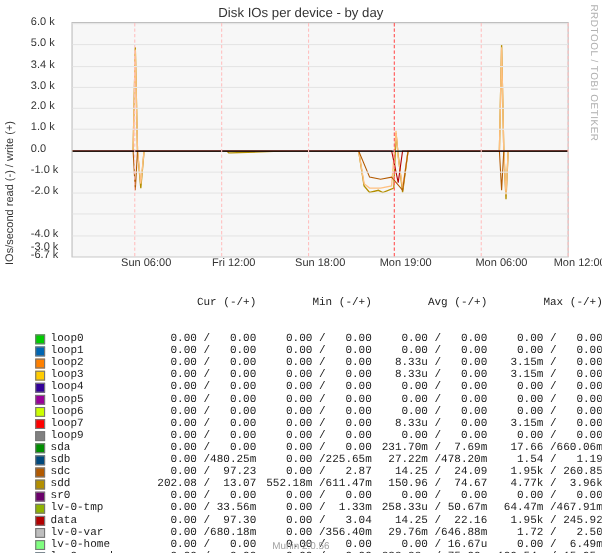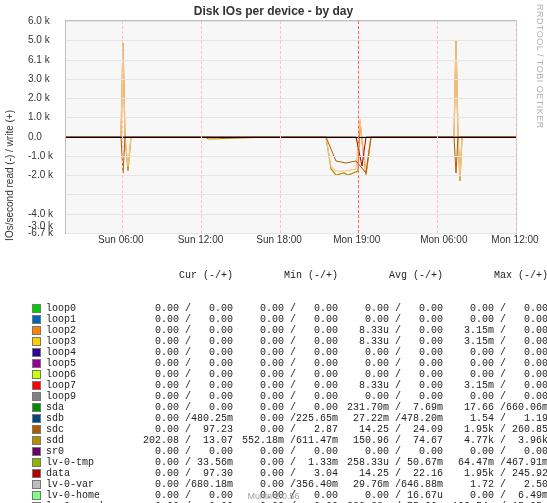--- a/index.html
+++ b/index.html
@@ -23,21 +23,21 @@
     letter-spacing: 0.5px;
     font-family: sans-serif;
   }
   .title {
     position: absolute;
     top: 4px;
     left: 0;
     right: 0;
     text-align: center;
     font-size: 12px;
-    font-weight: bold;
+    font-weight: normal;
     color: #333;
   }
   .ylabel {
     position: absolute;
     left: 4px;
     top: 110px;
     writing-mode: vertical-rl;
     transform: rotate(180deg);
     font-size: 10px;
     color: #333;
@@ -72,20 +72,21 @@
     color: #333;
     transform: translateY(-50%);
   }
   .xtick {
     position: absolute;
     top: 234px;
     font-size: 10px;
     color: #333;
     transform: translateX(-50%);
     white-space: nowrap;
+    margin-left: 12px;
   }
   .chart-svg {
     position: absolute;
     left: 0;
     top: 0;
     width: 100%;
     height: 100%;
   }
   .legend {
     position: absolute;
@@ -163,28 +164,28 @@
     <span style="width:14px;display:inline-block"></span><span style="display:inline-block;width:82px"></span><span style="display:inline-block;width:105px;text-align:right">Cur (-/+)</span><span style="display:inline-block;width:105px;text-align:right">Min (-/+)</span><span style="display:inline-block;width:105px;text-align:right">Avg (-/+)</span><span style="display:inline-block;width:105px;text-align:right">Max (-/+)</span>
   </div>
   <div id="legend-rows"><div class="lg-row"><span class="swatch" style="background: rgb(0, 204, 0);"></span><span style="display: inline-block; width: 82px;">loop0</span><span style="display: inline-block; width: 105px; text-align: right;">   0.00 /   0.00</span><span style="display: inline-block; width: 105px; text-align: right;">   0.00 /   0.00</span><span style="display: inline-block; width: 105px; text-align: right;">   0.00 /   0.00</span><span style="display: inline-block; width: 105px; text-align: right;">   0.00 /   0.00</span></div><div class="lg-row"><span class="swatch" style="background: rgb(0, 102, 179);"></span><span style="display: inline-block; width: 82px;">loop1</span><span style="display: inline-block; width: 105px; text-align: right;">   0.00 /   0.00</span><span style="display: inline-block; width: 105px; text-align: right;">   0.00 /   0.00</span><span style="display: inline-block; width: 105px; text-align: right;">   0.00 /   0.00</span><span style="display: inline-block; width: 105px; text-align: right;">   0.00 /   0.00</span></div><div class="lg-row"><span class="swatch" style="background: rgb(255, 128, 0);"></span><span style="display: inline-block; width: 82px;">loop2</span><span style="display: inline-block; width: 105px; text-align: right;">   0.00 /   0.00</span><span style="display: inline-block; width: 105px; text-align: right;">   0.00 /   0.00</span><span style="display: inline-block; width: 105px; text-align: right;">  8.33u /   0.00</span><span style="display: inline-block; width: 105px; text-align: right;">  3.15m /   0.00</span></div><div class="lg-row"><span class="swatch" style="background: rgb(255, 204, 0);"></span><span style="display: inline-block; width: 82px;">loop3</span><span style="display: inline-block; width: 105px; text-align: right;">   0.00 /   0.00</span><span style="display: inline-block; width: 105px; text-align: right;">   0.00 /   0.00</span><span style="display: inline-block; width: 105px; text-align: right;">  8.33u /   0.00</span><span style="display: inline-block; width: 105px; text-align: right;">  3.15m /   0.00</span></div><div class="lg-row"><span class="swatch" style="background: rgb(51, 0, 153);"></span><span style="display: inline-block; width: 82px;">loop4</span><span style="display: inline-block; width: 105px; text-align: right;">   0.00 /   0.00</span><span style="display: inline-block; width: 105px; text-align: right;">   0.00 /   0.00</span><span style="display: inline-block; width: 105px; text-align: right;">   0.00 /   0.00</span><span style="display: inline-block; width: 105px; text-align: right;">   0.00 /   0.00</span></div><div class="lg-row"><span class="swatch" style="background: rgb(153, 0, 153);"></span><span style="display: inline-block; width: 82px;">loop5</span><span style="display: inline-block; width: 105px; text-align: right;">   0.00 /   0.00</span><span style="display: inline-block; width: 105px; text-align: right;">   0.00 /   0.00</span><span style="display: inline-block; width: 105px; text-align: right;">   0.00 /   0.00</span><span style="display: inline-block; width: 105px; text-align: right;">   0.00 /   0.00</span></div><div class="lg-row"><span class="swatch" style="background: rgb(204, 255, 0);"></span><span style="display: inline-block; width: 82px;">loop6</span><span style="display: inline-block; width: 105px; text-align: right;">   0.00 /   0.00</span><span style="display: inline-block; width: 105px; text-align: right;">   0.00 /   0.00</span><span style="display: inline-block; width: 105px; text-align: right;">   0.00 /   0.00</span><span style="display: inline-block; width: 105px; text-align: right;">   0.00 /   0.00</span></div><div class="lg-row"><span class="swatch" style="background: rgb(255, 0, 0);"></span><span style="display: inline-block; width: 82px;">loop7</span><span style="display: inline-block; width: 105px; text-align: right;">   0.00 /   0.00</span><span style="display: inline-block; width: 105px; text-align: right;">   0.00 /   0.00</span><span style="display: inline-block; width: 105px; text-align: right;">  8.33u /   0.00</span><span style="display: inline-block; width: 105px; text-align: right;">  3.15m /   0.00</span></div><div class="lg-row"><span class="swatch" style="background: rgb(128, 128, 128);"></span><span style="display: inline-block; width: 82px;">loop9</span><span style="display: inline-block; width: 105px; text-align: right;">   0.00 /   0.00</span><span style="display: inline-block; width: 105px; text-align: right;">   0.00 /   0.00</span><span style="display: inline-block; width: 105px; text-align: right;">   0.00 /   0.00</span><span style="display: inline-block; width: 105px; text-align: right;">   0.00 /   0.00</span></div><div class="lg-row"><span class="swatch" style="background: rgb(0, 143, 0);"></span><span style="display: inline-block; width: 82px;">sda</span><span style="display: inline-block; width: 105px; text-align: right;">   0.00 /   0.00</span><span style="display: inline-block; width: 105px; text-align: right;">   0.00 /   0.00</span><span style="display: inline-block; width: 105px; text-align: right;">231.70m /  7.69m</span><span style="display: inline-block; width: 105px; text-align: right;">  17.66 /660.06m</span></div><div class="lg-row"><span class="swatch" style="background: rgb(0, 72, 125);"></span><span style="display: inline-block; width: 82px;">sdb</span><span style="display: inline-block; width: 105px; text-align: right;">   0.00 /480.25m</span><span style="display: inline-block; width: 105px; text-align: right;">   0.00 /225.65m</span><span style="display: inline-block; width: 105px; text-align: right;"> 27.22m /478.20m</span><span style="display: inline-block; width: 105px; text-align: right;">   1.54 /   1.19</span></div><div class="lg-row"><span class="swatch" style="background: rgb(179, 90, 0);"></span><span style="display: inline-block; width: 82px;">sdc</span><span style="display: inline-block; width: 105px; text-align: right;">   0.00 /  97.23</span><span style="display: inline-block; width: 105px; text-align: right;">   0.00 /   2.87</span><span style="display: inline-block; width: 105px; text-align: right;">  14.25 /  24.09</span><span style="display: inline-block; width: 105px; text-align: right;">  1.95k / 260.85</span></div><div class="lg-row"><span class="swatch" style="background: rgb(179, 143, 0);"></span><span style="display: inline-block; width: 82px;">sdd</span><span style="display: inline-block; width: 105px; text-align: right;"> 202.08 /  13.07</span><span style="display: inline-block; width: 105px; text-align: right;">552.18m /611.47m</span><span style="display: inline-block; width: 105px; text-align: right;"> 150.96 /  74.67</span><span style="display: inline-block; width: 105px; text-align: right;">  4.77k /  3.96k</span></div><div class="lg-row"><span class="swatch" style="background: rgb(107, 0, 107);"></span><span style="display: inline-block; width: 82px;">sr0</span><span style="display: inline-block; width: 105px; text-align: right;">   0.00 /   0.00</span><span style="display: inline-block; width: 105px; text-align: right;">   0.00 /   0.00</span><span style="display: inline-block; width: 105px; text-align: right;">   0.00 /   0.00</span><span style="display: inline-block; width: 105px; text-align: right;">   0.00 /   0.00</span></div><div class="lg-row"><span class="swatch" style="background: rgb(143, 179, 0);"></span><span style="display: inline-block; width: 82px;">lv-0-tmp</span><span style="display: inline-block; width: 105px; text-align: right;">   0.00 / 33.56m</span><span style="display: inline-block; width: 105px; text-align: right;">   0.00 /  1.33m</span><span style="display: inline-block; width: 105px; text-align: right;">258.33u / 50.67m</span><span style="display: inline-block; width: 105px; text-align: right;"> 64.47m /467.91m</span></div><div class="lg-row"><span class="swatch" style="background: rgb(179, 0, 0);"></span><span style="display: inline-block; width: 82px;">data</span><span style="display: inline-block; width: 105px; text-align: right;">   0.00 /  97.30</span><span style="display: inline-block; width: 105px; text-align: right;">   0.00 /   3.04</span><span style="display: inline-block; width: 105px; text-align: right;">  14.25 /  22.16</span><span style="display: inline-block; width: 105px; text-align: right;">  1.95k / 245.92</span></div><div class="lg-row"><span class="swatch" style="background: rgb(190, 190, 190);"></span><span style="display: inline-block; width: 82px;">lv-0-var</span><span style="display: inline-block; width: 105px; text-align: right;">   0.00 /680.18m</span><span style="display: inline-block; width: 105px; text-align: right;">   0.00 /356.40m</span><span style="display: inline-block; width: 105px; text-align: right;"> 29.76m /646.88m</span><span style="display: inline-block; width: 105px; text-align: right;">   1.72 /   2.50</span></div><div class="lg-row"><span class="swatch" style="background: rgb(128, 255, 128);"></span><span style="display: inline-block; width: 82px;">lv-0-home</span><span style="display: inline-block; width: 105px; text-align: right;">   0.00 /   0.00</span><span style="display: inline-block; width: 105px; text-align: right;">   0.00 /   0.00</span><span style="display: inline-block; width: 105px; text-align: right;">   0.00 / 16.67u</span><span style="display: inline-block; width: 105px; text-align: right;">   0.00 /  6.49m</span></div><div class="lg-row"><span class="swatch" style="background: rgb(128, 201, 255);"></span><span style="display: inline-block; width: 82px;">lv-0-apache</span><span style="display: inline-block; width: 105px; text-align: right;">   0.00 /   0.00</span><span style="display: inline-block; width: 105px; text-align: right;">   0.00 /   0.00</span><span style="display: inline-block; width: 105px; text-align: right;">283.33u / 75.00u</span><span style="display: inline-block; width: 105px; text-align: right;">109.54m / 15.95m</span></div></div>
   
 </div>
 
 <div class="footer-version">Munin 2.0.56</div>
 
 <div class="ytick" style="top: 20px;">6.0 k</div>
 <div class="ytick" style="top: 39.27px;">5.0 k</div>
-<div class="ytick" style="top: 58.55px;">6.1 k</div>
+<div class="ytick" style="top: 58.55px;">3.4 k</div>
 <div class="ytick" style="top: 77.82px;">3.0 k</div>
 <div class="ytick" style="top: 97.09px;">2.0 k</div>
 <div class="ytick" style="top: 116.36px;">1.0 k</div>
 <div class="ytick" style="top: 135.64px;">0.0</div>
 <div class="ytick" style="top: 154.91px;">-1.0 k</div>
 <div class="ytick" style="top: 174.18px;">-2.0 k</div>
 <div class="ytick" style="top: 193.45px; margin-top: 32px;">-3.0 k</div>
 <div class="ytick" style="top: 212.73px;">-4.0 k</div>
 <div class="ytick" style="top: 232px;">-6.7 k</div>
 <div class="xtick" style="left: 120.895px;">Sun 06:00</div>
-<div class="xtick" style="left: 200.474px;">Sun 12:00</div>
+<div class="xtick" style="left: 200.474px;">Fri 12:00</div>
 <div class="xtick" style="left: 279.105px;">Sun 18:00</div>
 <div class="xtick" style="left: 356.789px;">Mon 19:00</div>
 <div class="xtick" style="left: 436.368px; padding-left: 15px;">Mon 06:00</div>
 <div class="xtick" style="left: 515px; text-align: center;">Mon 12:00</div>
 
 </body></html>

